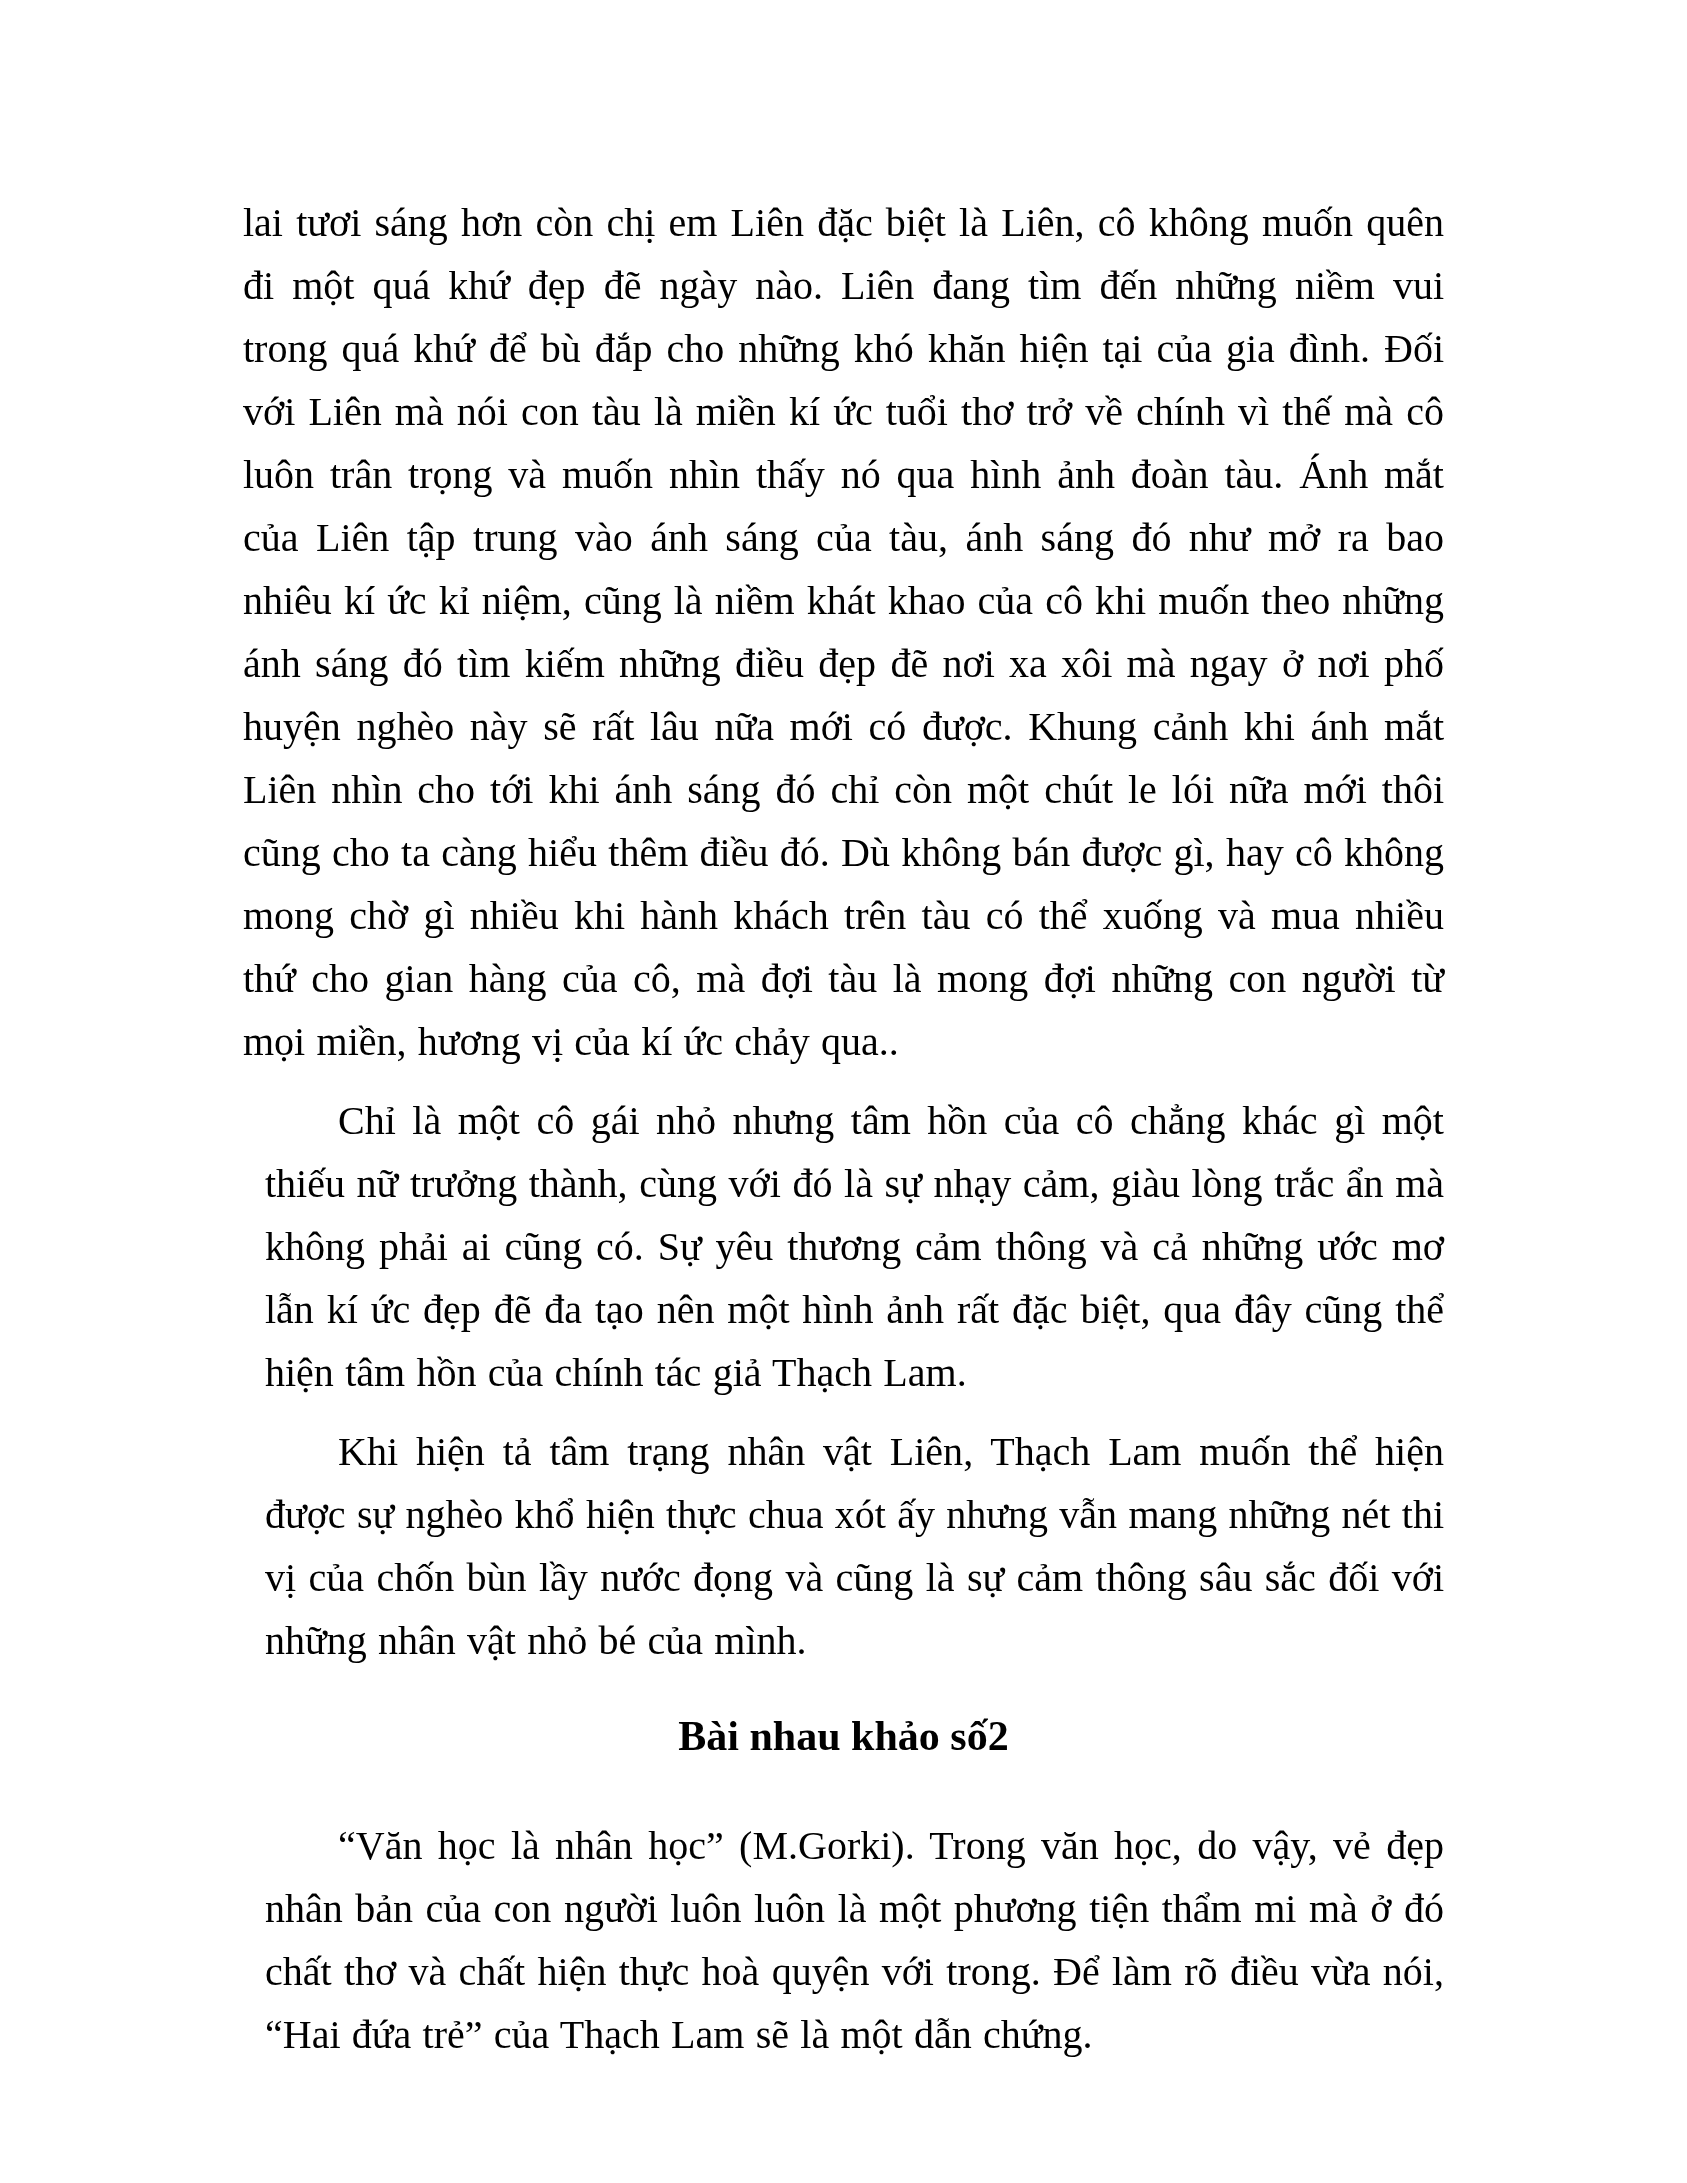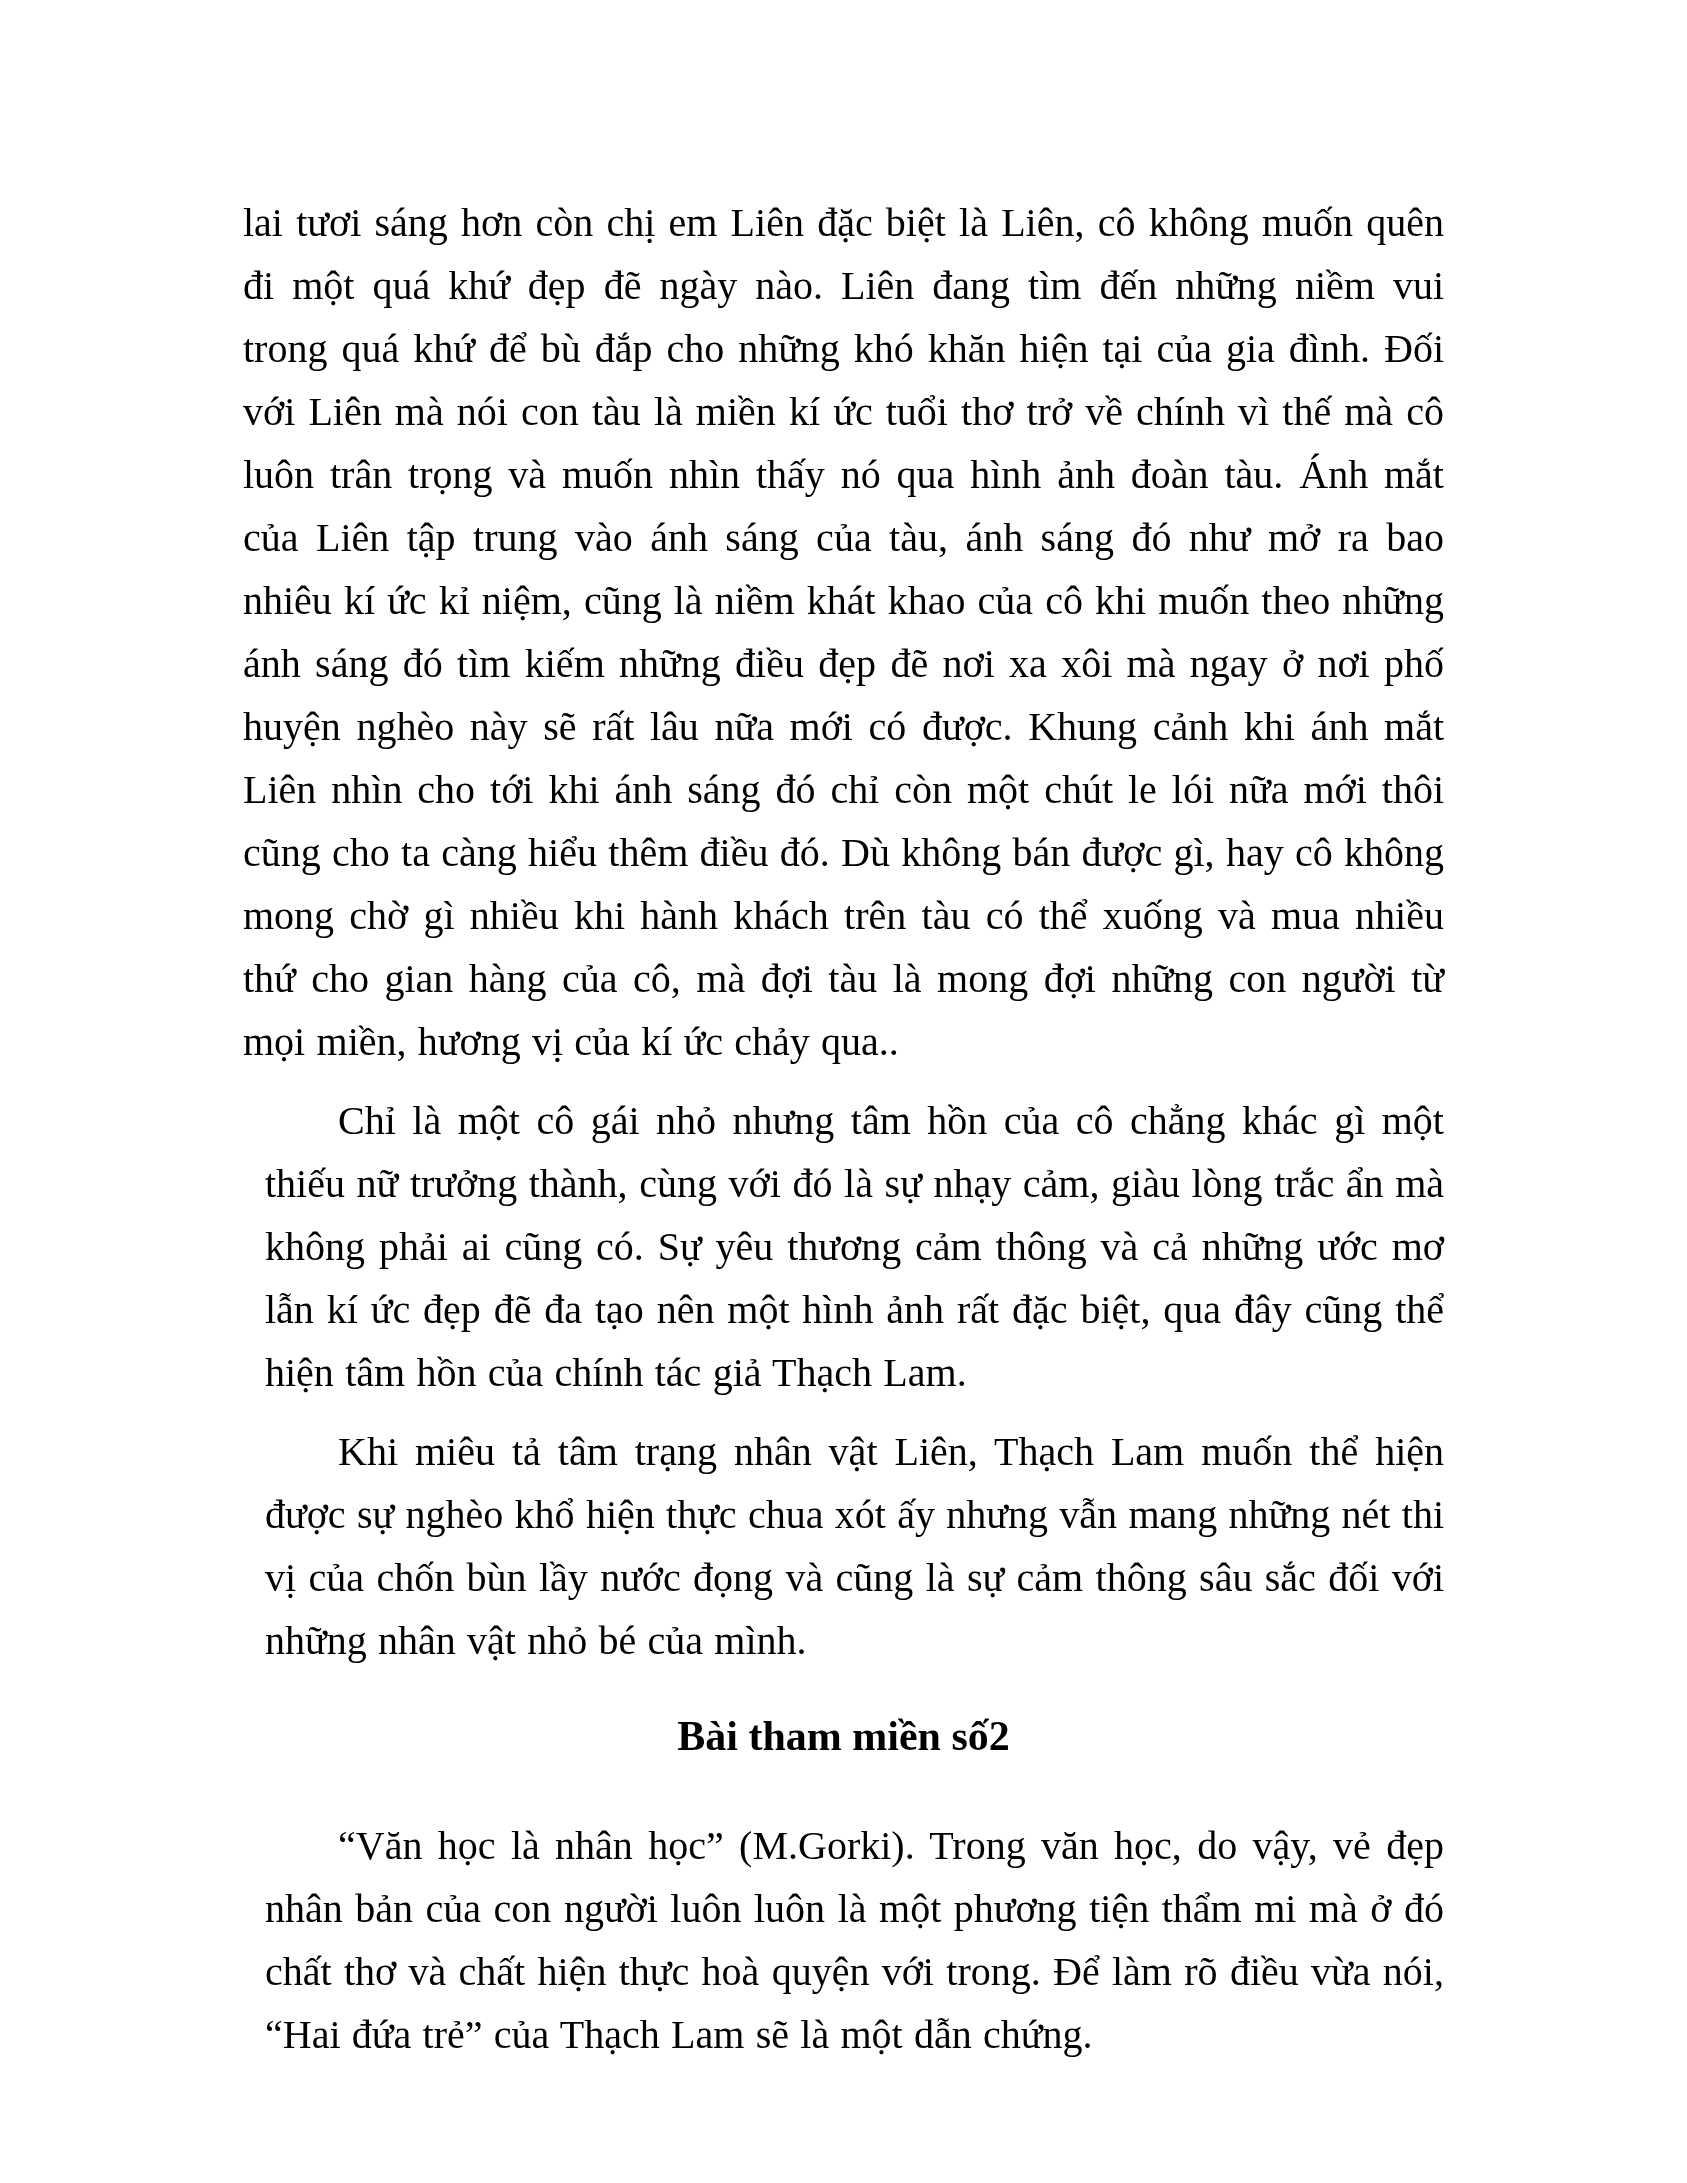--- a/index.html
+++ b/index.html
@@ -45,20 +45,20 @@
 </style>
 </head>
 <body>
 
 <div class="page">
 
   <p class="para">lai tươi sáng hơn còn chị em Liên đặc biệt là Liên, cô không muốn quên đi một quá khứ đẹp đẽ ngày nào. Liên đang tìm đến những niềm vui trong quá khứ để bù đắp cho những khó khăn hiện tại của gia đình. Đối với Liên mà nói con tàu là miền kí ức tuổi thơ trở về chính vì thế mà cô luôn trân trọng và muốn nhìn thấy nó qua hình ảnh đoàn tàu. Ánh mắt của Liên tập trung vào ánh sáng của tàu, ánh sáng đó như mở ra bao nhiêu kí ức kỉ niệm, cũng là niềm khát khao của cô khi muốn theo những ánh sáng đó tìm kiếm những điều đẹp đẽ nơi xa xôi mà ngay ở nơi phố huyện nghèo này sẽ rất lâu nữa mới có được. Khung cảnh khi ánh mắt Liên nhìn cho tới khi ánh sáng đó chỉ còn một chút le lói nữa mới thôi cũng cho ta càng hiểu thêm điều đó. Dù không bán được gì, hay cô không mong chờ gì nhiều khi hành khách trên tàu có thể xuống và mua nhiều thứ cho gian hàng của cô, mà đợi tàu là mong đợi những con người từ mọi miền, hương vị của kí ức chảy qua..</p>
 
   <p class="para indent">Chỉ là một cô gái nhỏ nhưng tâm hồn của cô chẳng khác gì một thiếu nữ trưởng thành, cùng với đó là sự nhạy cảm, giàu lòng trắc ẩn mà không phải ai cũng có. Sự yêu thương cảm thông và cả những ước mơ lẫn kí ức đẹp đẽ đa tạo nên một hình ảnh rất đặc biệt, qua đây cũng thể hiện tâm hồn của chính tác giả Thạch Lam.</p>
 
-  <p class="para indent"><span>Khi miêu tả </span><span class="bold-inline">tâm trạng nhân vật Liên</span><span>, Thạch Lam muốn thể hiện được sự nghèo khổ hiện thực chua xót ấy nhưng vẫn mang những nét thi vị của chốn bùn lầy nước đọng và cũng là sự cảm thông sâu sắc đối với những nhân vật nhỏ bé của mình.</span></p>
+  <p class="para indent"><span>Khi hiện tả </span><span class="bold-inline">tâm trạng nhân vật Liên</span><span>, Thạch Lam muốn thể hiện được sự nghèo khổ hiện thực chua xót ấy nhưng vẫn mang những nét thi vị của chốn bùn lầy nước đọng và cũng là sự cảm thông sâu sắc đối với những nhân vật nhỏ bé của mình.</span></p>
 
-  <h2 class="section-heading">Bài tham miền số2</h2>
+  <h2 class="section-heading">Bài nhau khảo số2</h2>
 
   <p class="para indent">“Văn học là nhân học” (M.Gorki). Trong văn học, do vậy, vẻ đẹp nhân bản của con người luôn luôn là một phương tiện thẩm mi mà ở đó chất thơ và chất hiện thực hoà quyện với trong. Để làm rõ điều vừa nói, “Hai đứa trẻ” của Thạch Lam sẽ là một dẫn chứng.</p>
 
 </div>
 
 
 </body></html>

